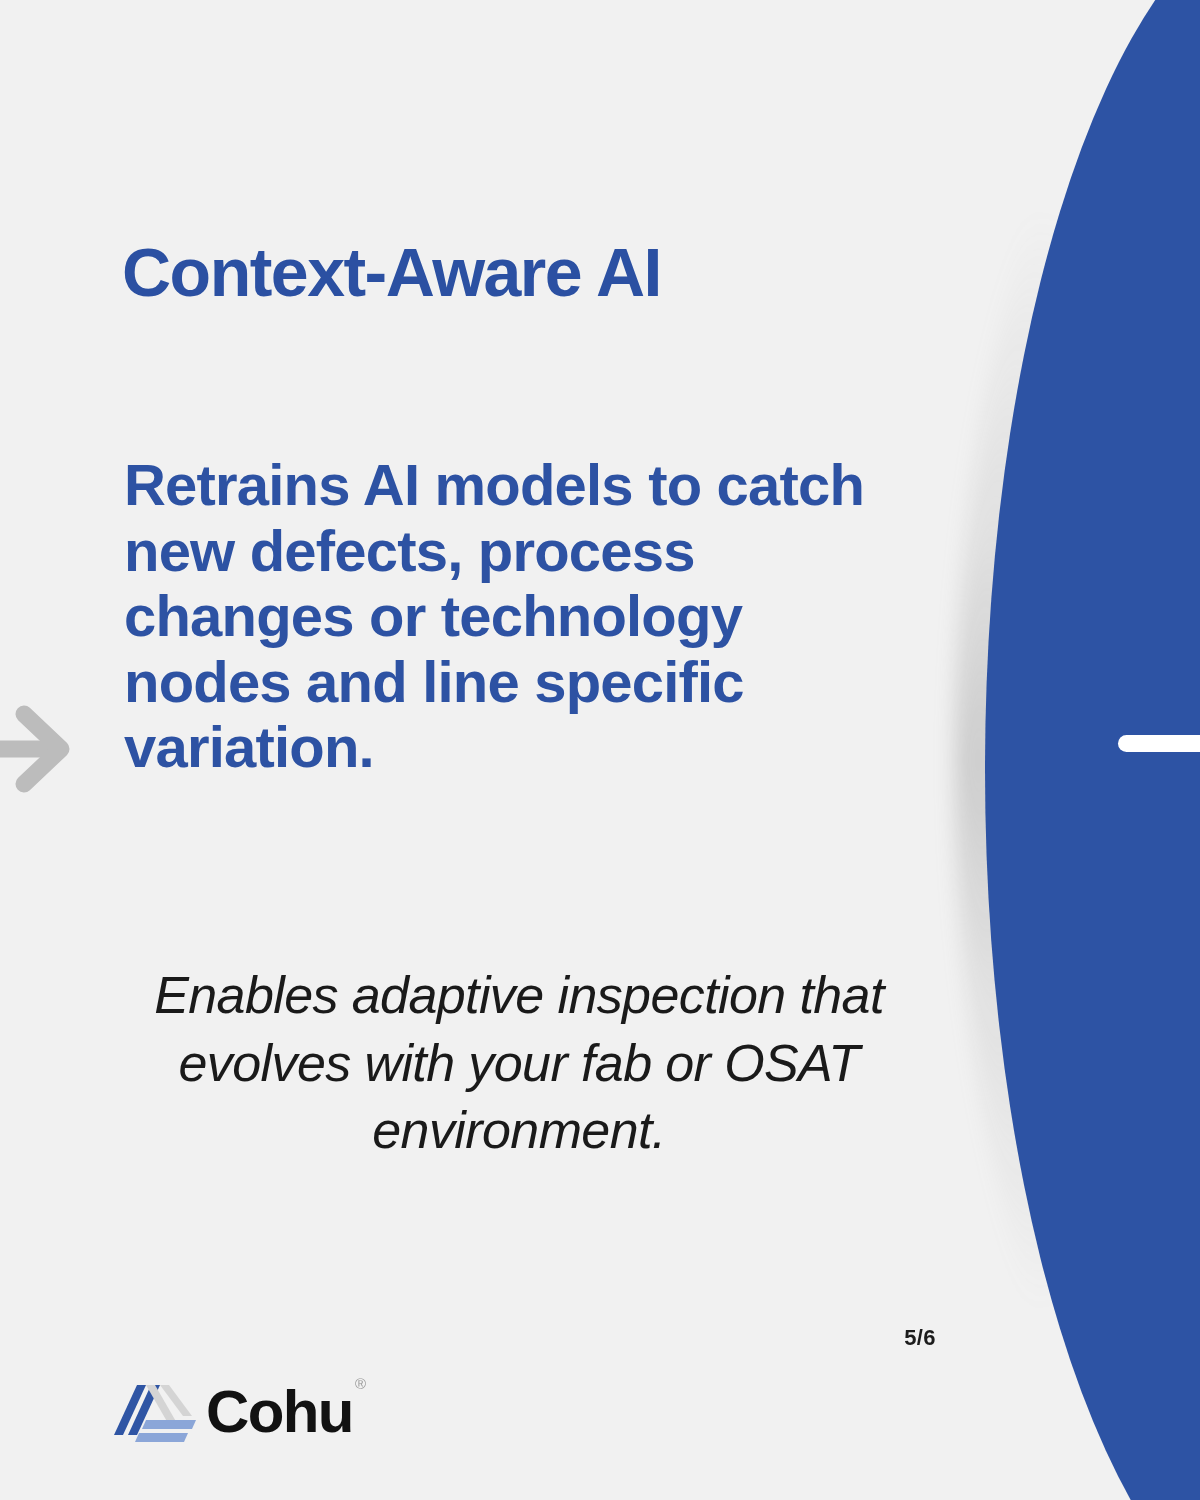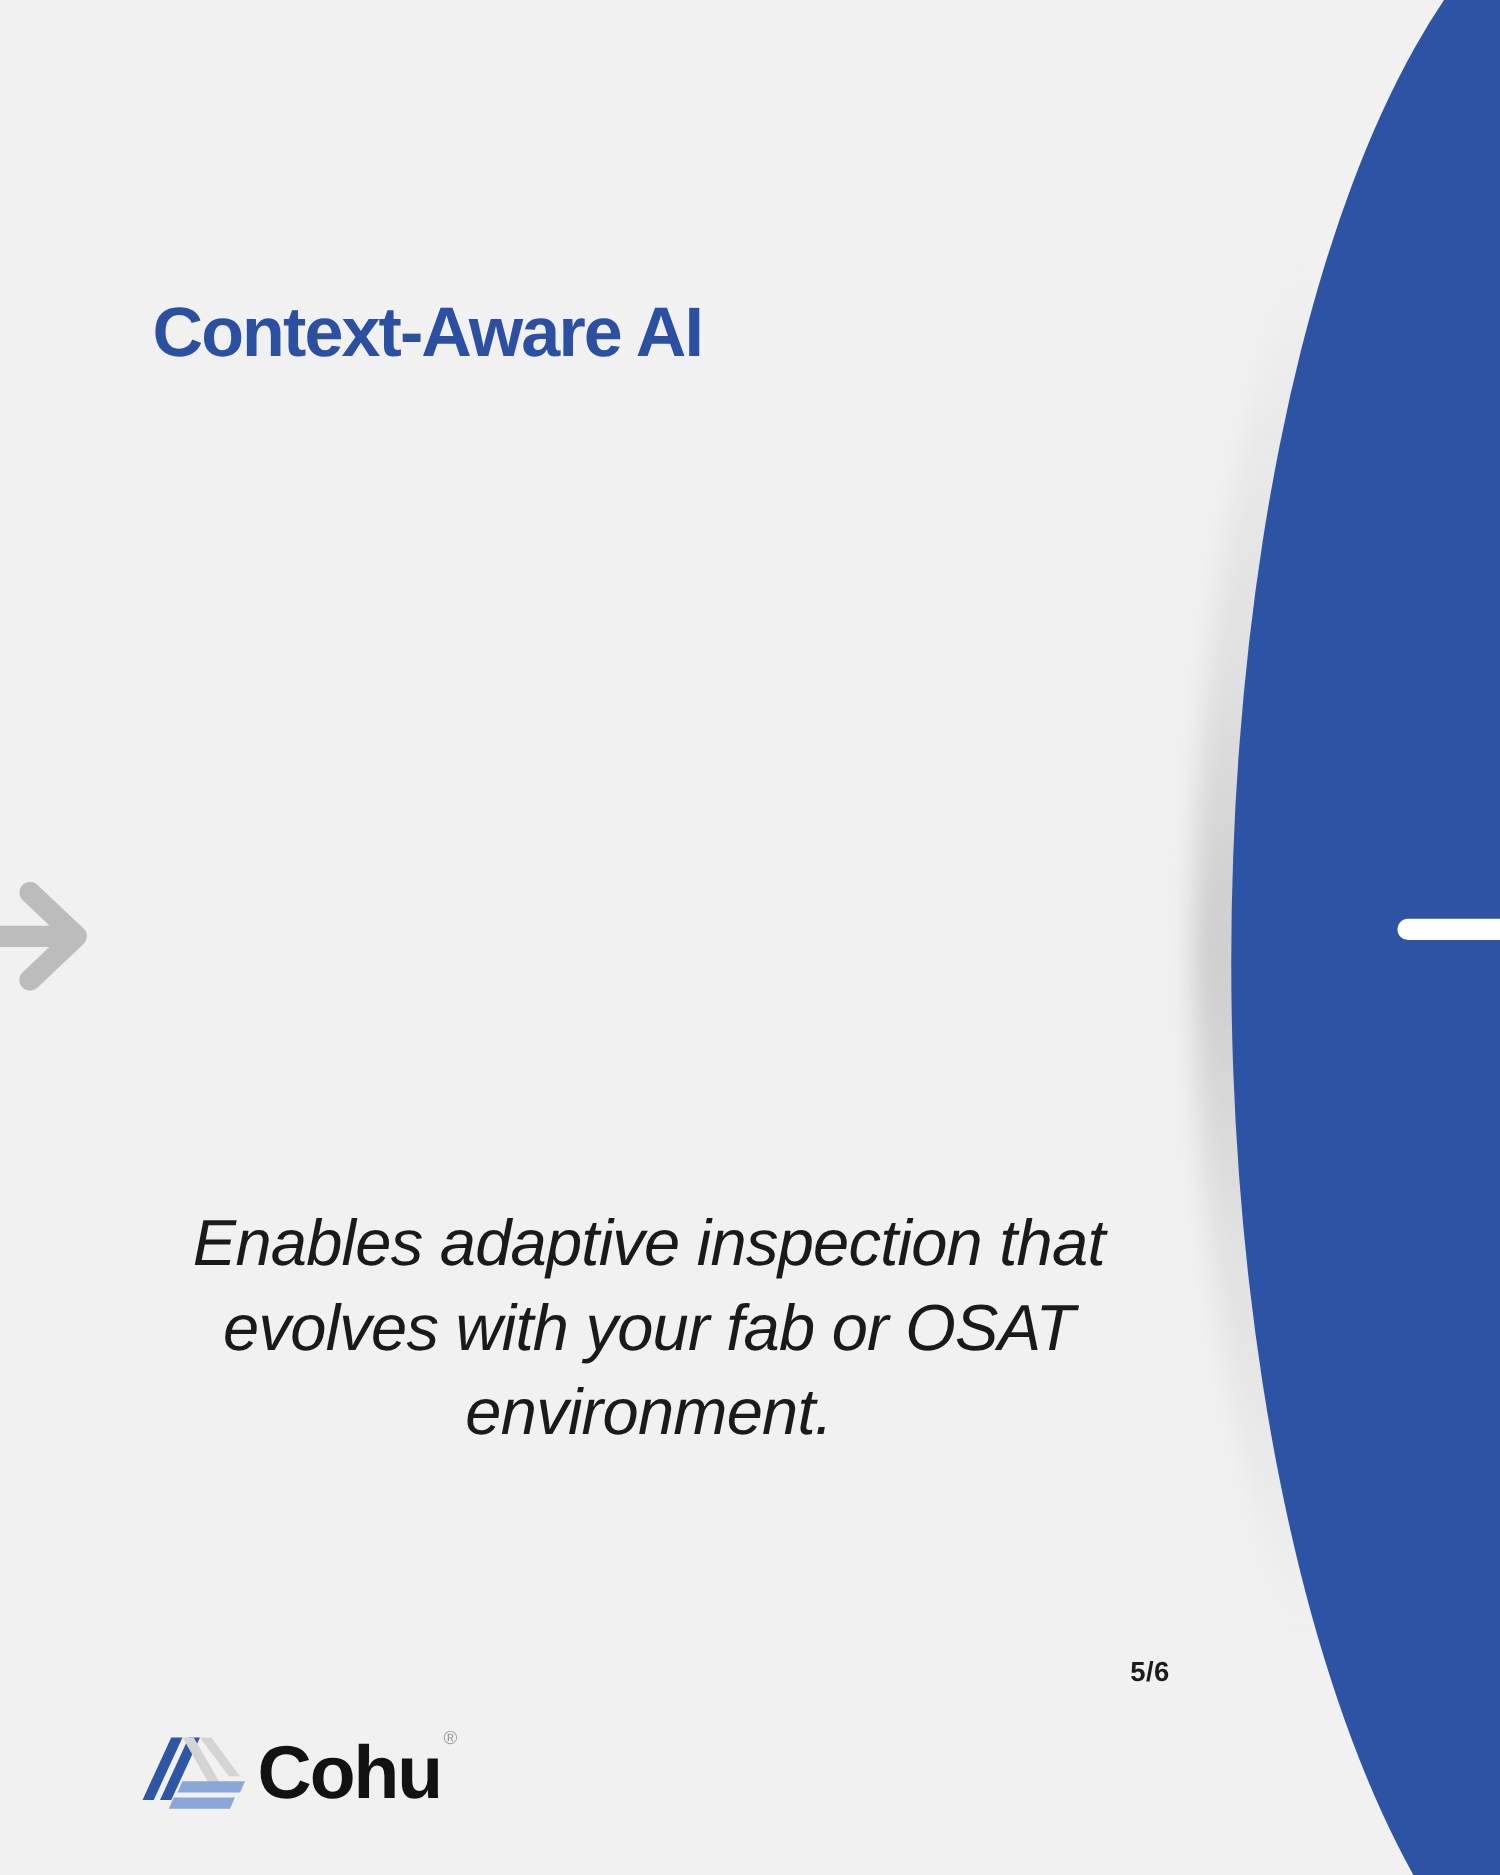--- a/index.html
+++ b/index.html
@@ -78,21 +78,21 @@
     height: 98px;
   }
   .prev-arrow svg { display: block; }
 
   
   .title {
     position: absolute;
     left: 122px;
     top: 238px;
     width: 1000px;
-    font-size: 56px;
+    font-size: 68px;
     line-height: 1.0;
     font-weight: 700;
     letter-spacing: -1.5px;
     color: #2b50a2;
     white-space: nowrap;
   }
 
   
   .body-bold {
     position: absolute;
@@ -120,21 +120,21 @@
     color: #1a1a1a;
     text-align: center;
   }
 
   
   .logo {
     position: absolute;
     left: 112px;
     top: 1378px;
     display: flex;
-    align-items: flex-end;
+    align-items: center;
     height: 72px;
   }
   .logo-mark {
     width: 88px;
     height: 62px;
     flex: none;
     margin-right: 6px;
   }
   .logo-mark svg { display: block; }
   .logo-word {
@@ -188,20 +188,21 @@
     <svg width="108" height="98" viewBox="0 0 108 98" xmlns="http://www.w3.org/2000/svg">
       <g fill="none" stroke="#bcbcbc" stroke-width="17" stroke-linecap="round" stroke-linejoin="round">
         <line x1="-6" y1="49" x2="92" y2="49"></line>
         <polyline points="56,14 93,49 56,84"></polyline>
       </g>
     </svg>
   </div>
 
   <div class="title">Context-Aware AI</div>
 
+  <div class="body-bold">Retrains AI models to catch new defects, process changes or technology nodes and line specific variation.</div>
 
   <div class="body-italic">Enables adaptive inspection that evolves with your fab or OSAT environment.</div>
 
   <div class="logo">
     <span class="logo-mark">
       <svg width="88" height="62" viewBox="0 0 88 62" xmlns="http://www.w3.org/2000/svg">
 
         <polygon points="25,2 34,2 11,52 2,52" fill="#2f55a4"></polygon>
         <polygon points="39,2 48,2 25,52 16,52" fill="#2f55a4"></polygon>
 

